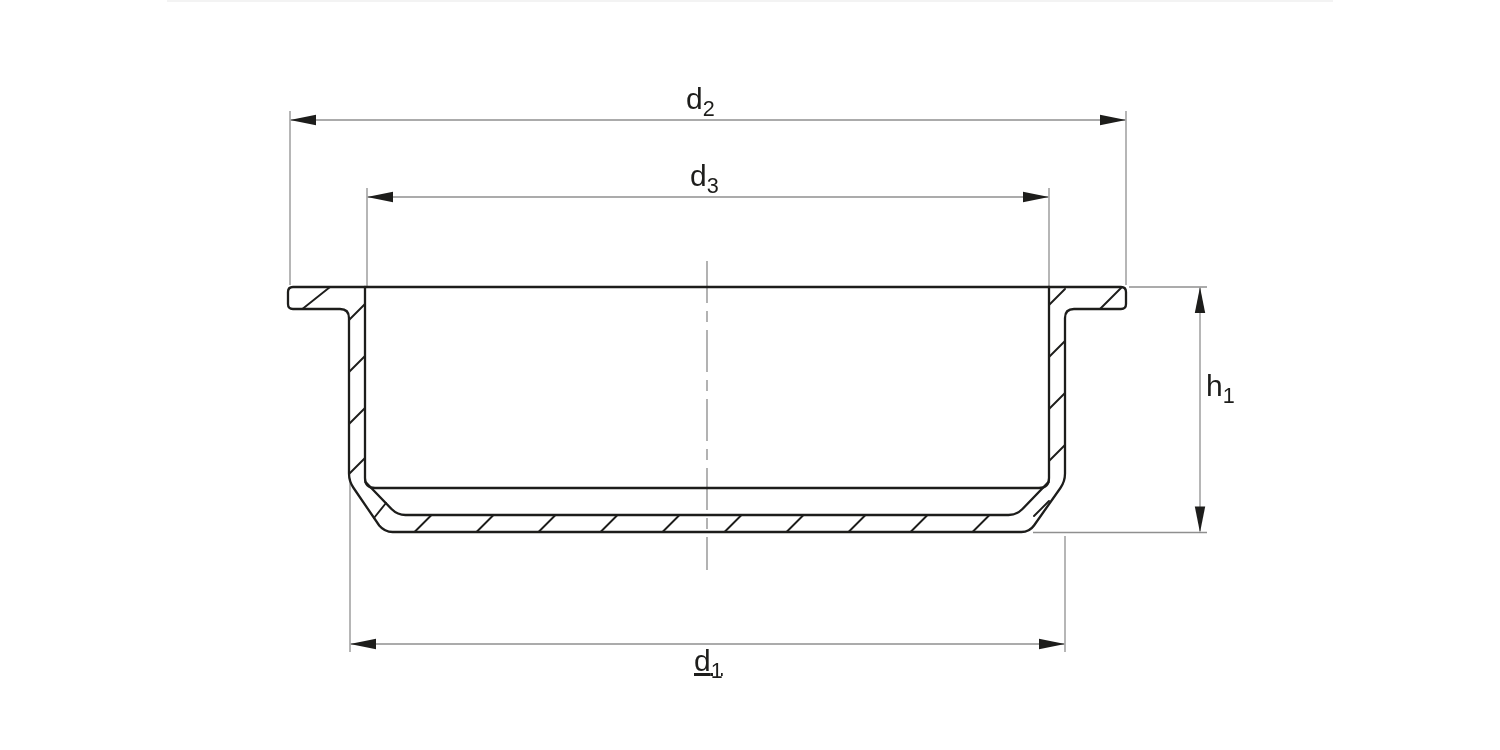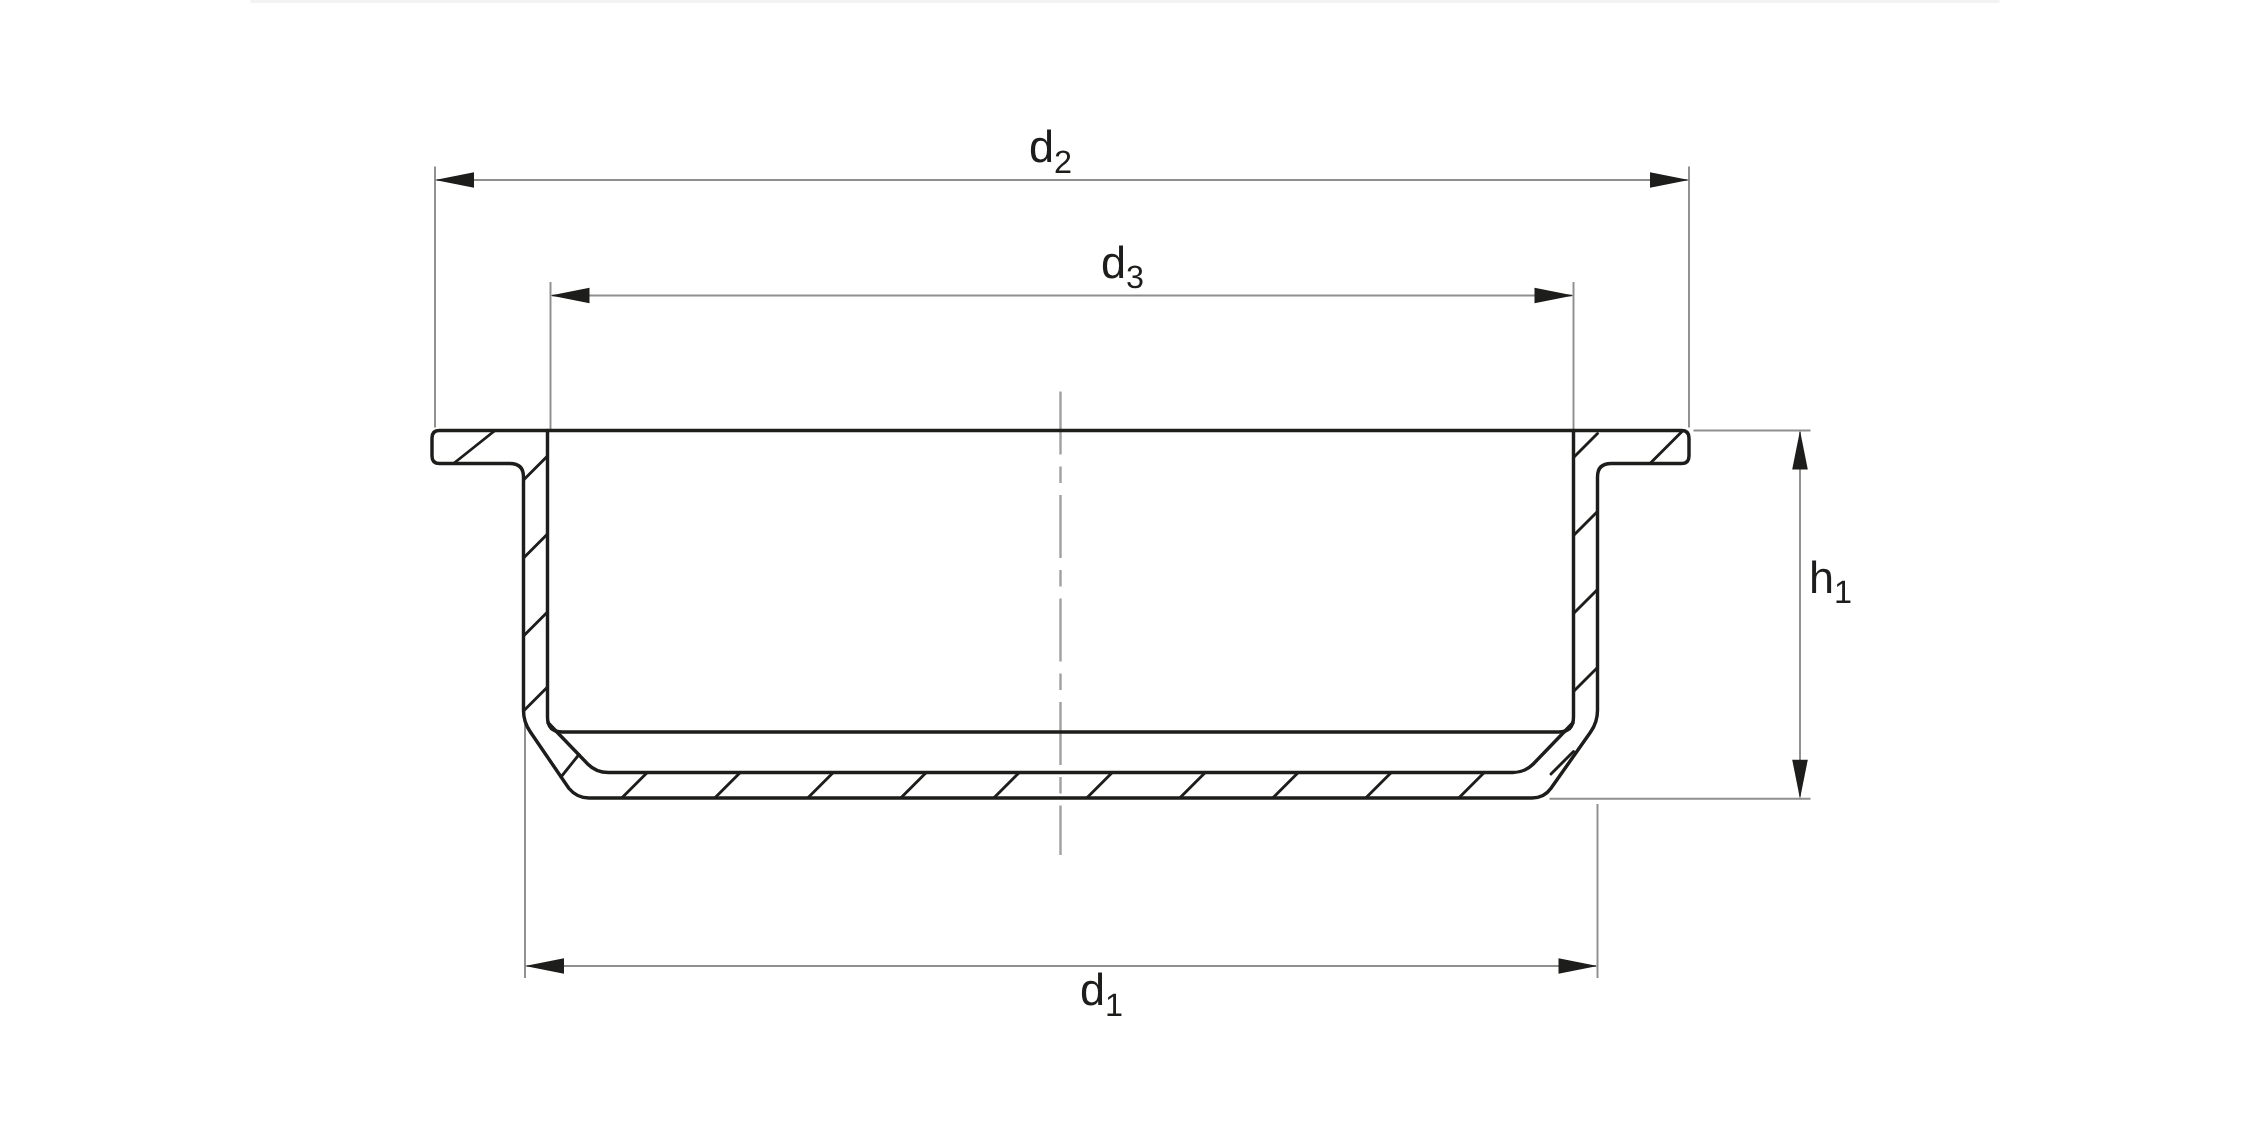--- a/index.html
+++ b/index.html
@@ -137,19 +137,19 @@
       M1034 516 L1049 501
       M1049 305 L1065 289
       M1049 357 L1065 341
       M1049 409 L1065 393
       M1049 461 L1065 445
       M1100 309 L1122 287"></path>
   </svg>
 
   <span class="dim-label" style="left:686px;top:84px;"><span>d</span><sub>2</sub></span>
 
-  <span class="dim-label" style="left:690px;top:161px;margin-left:44px;"><span>d</span><sub>3</sub></span>
+  <span class="dim-label" style="left:690px;top:161px;"><span>d</span><sub>3</sub></span>
 
-  <span class="dim-label" style="left:720px;top:646px;"><span>d</span><sub>1</sub></span>
+  <span class="dim-label" style="left:694px;top:646px;text-decoration:underline;"><span>d</span><sub>1</sub></span>
 
   <span class="dim-label" style="left:1206px;top:371px;"><span>h</span><sub>1</sub></span>
 
 </div>
 
 </body></html>

